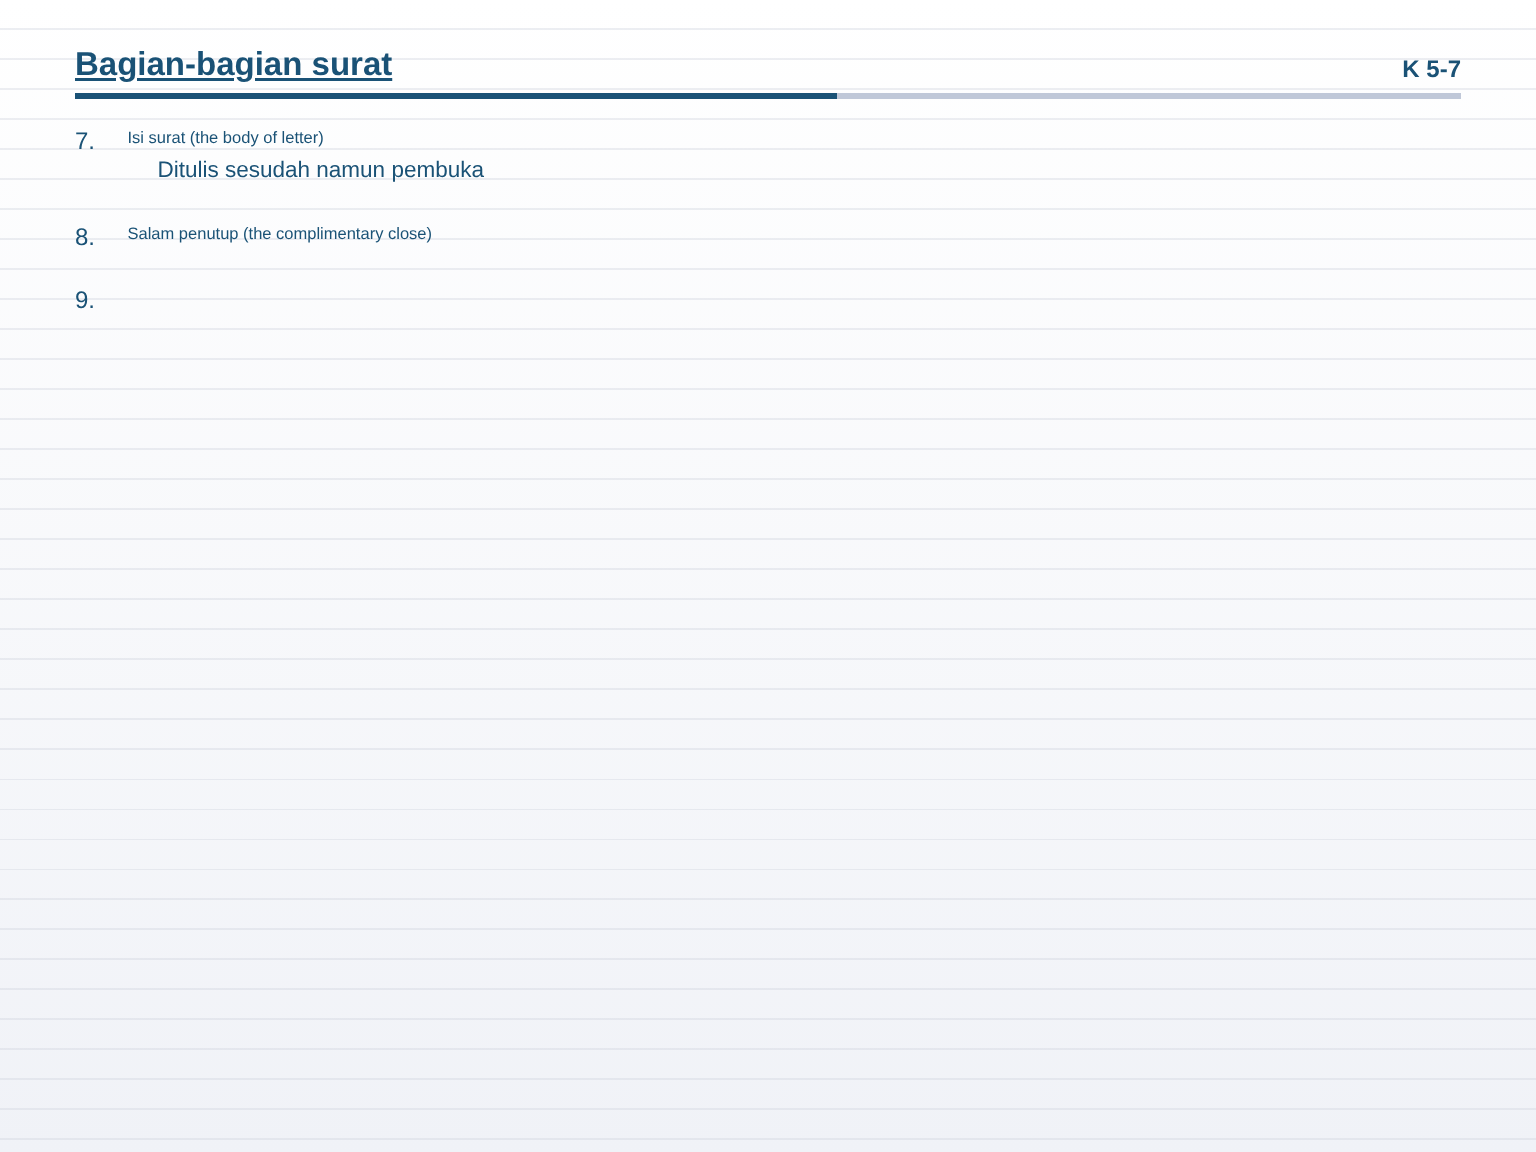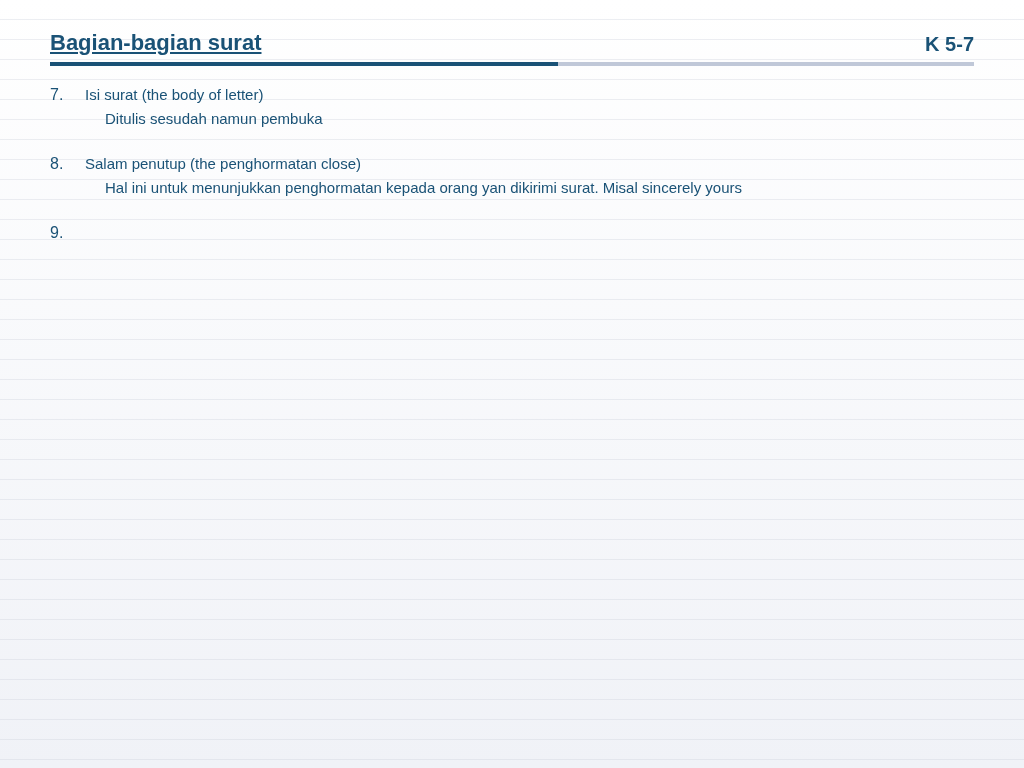--- a/index.html
+++ b/index.html
@@ -56,21 +56,21 @@
     }
 
     .header-title {
       font-size: 22px;
       font-weight: bold;
       color: #1a5276;
       text-decoration: underline;
     }
 
     .header-code {
-      font-size: 20px;
+      font-size: 16px;
       font-weight: bold;
       color: #1a5276;
     }
 
     .header-divider {
       height: 4px;
       background: linear-gradient(90deg, #1a5276 0%, #1a5276 55%, #c0c8d8 55%, #c0c8d8 100%);
       margin-top: 2px;
     }
 
@@ -90,21 +90,21 @@
       font-size: 16px;
       padding-top: 0;
       color: #1a5276;
     }
 
     .item-body {
       flex: 1;
     }
 
     .item-title {
-      font-size: 15px;
+      font-size: 11px;
       font-weight: normal;
       color: #1a5276;
       margin-bottom: 4px;
     }
 
     .item-description {
       font-size: 15px;
       color: #1a5276;
       text-align: justify;
       line-height: 1.6;
@@ -130,22 +130,21 @@
       <div class="item-number">7.</div>
       <div class="item-body">
         <div class="item-title">Isi surat (the body of letter)</div>
         <div class="item-description">Ditulis sesudah namun pembuka</div>
       </div>
     </div>
 
     <div class="item">
       <div class="item-number">8.</div>
       <div class="item-body">
-        <div class="item-title">Salam penutup (the penghormatan close)</div>
-        <div class="item-description">Hal ini untuk menunjukkan penghormatan kepada orang yan dikirimi surat. Misal sincerely yours</div>
+        <div class="item-title">Salam penutup (the complimentary close)</div>
       </div>
     </div>
 
     <div class="item">
       <div class="item-number">9.</div>
       <div class="item-body">
       </div>
     </div>
 
   </div>

